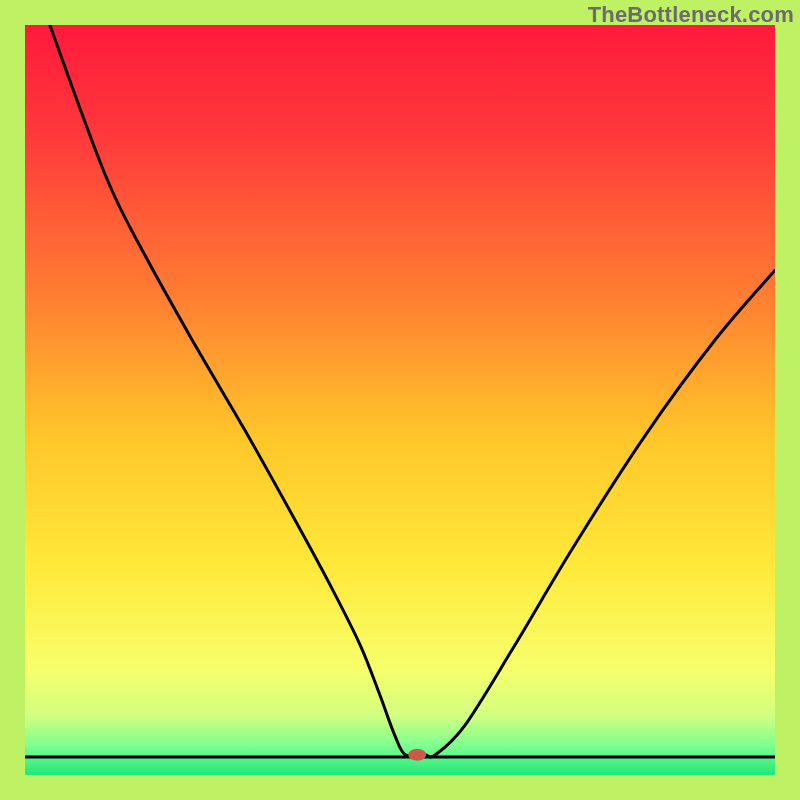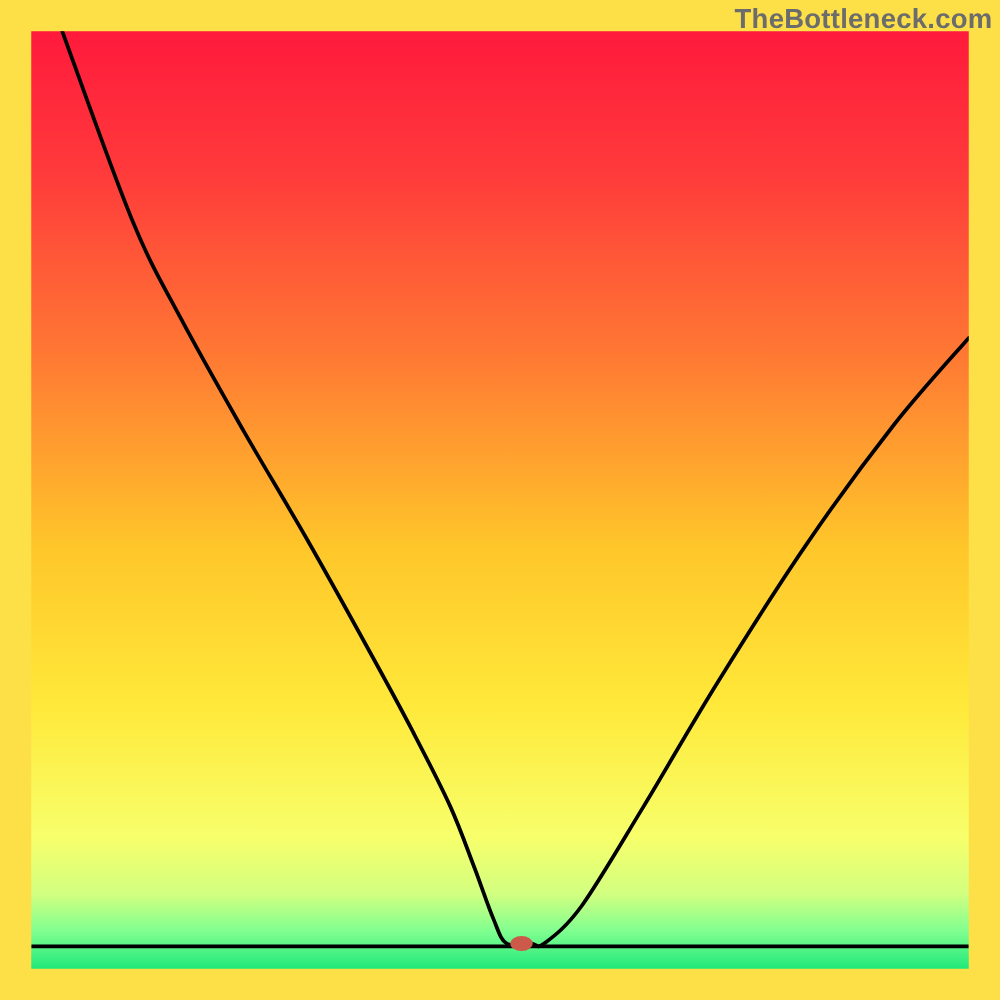--- a/index.html
+++ b/index.html
@@ -9,21 +9,21 @@
     height: 800px;
     background: #000;
     overflow: hidden;
   }
   .frame {
     position: absolute;
     left: 0;
     top: 0;
     width: 800px;
     height: 800px;
-    background: #fde047;
+    background: #bef264;
   }
   .plot {
     position: absolute;
     left: 25px;
     top: 25px;
     width: 750px;
     height: 750px;
     
   }
   .watermark {

